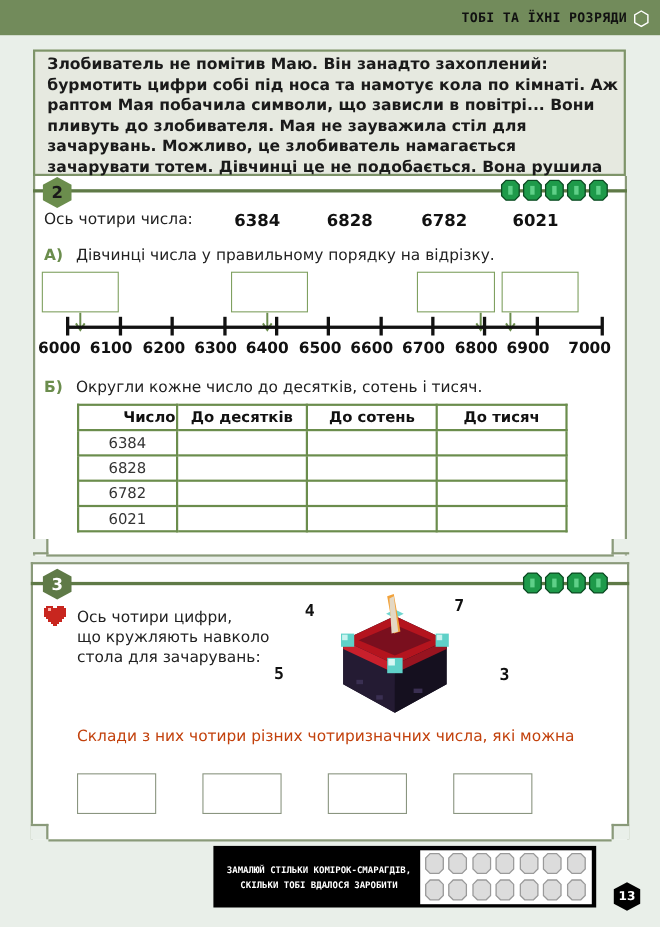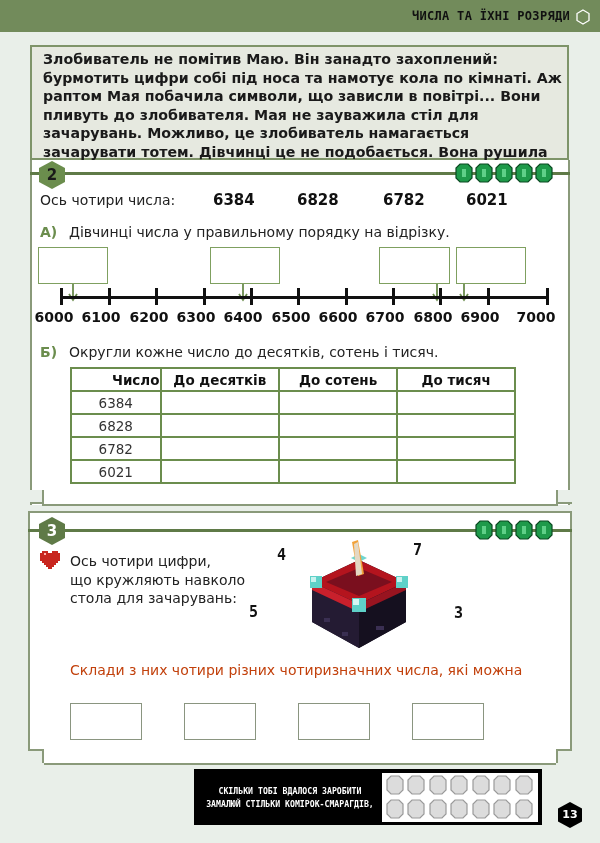--- a/index.html
+++ b/index.html
@@ -44,21 +44,21 @@
   .reward .rtext { position: absolute; left: 4px; top: 16px; width: 184px; text-align: center; color: #fff; font-family: "DejaVu Sans Mono", monospace; font-weight: bold; font-size: 8.2px; line-height: 13px; }
   .reward .grid { position: absolute; left: 188px; top: 4px; width: 156px; height: 49px; background: #fff; display: grid; grid-template-columns: repeat(7, 1fr); padding: 2px 4px; gap: 2px; }
   .reward .cell { width: 18px; height: 20px; }
   .pageno { position: absolute; left: 557px; top: 801px; width: 26px; height: 28px; }
   .pageno span { position: absolute; left: 0; top: 7px; width: 26px; text-align: center; color: #fff; font-weight: bold; font-size: 11px; }
 </style>
 </head>
 <body>
 
 <div class="topbar">
-  <span class="title">ЧИСЛА ТА ЇХНІ РОЗРЯДИ</span>
+  <span class="title">ТОБІ ТА ЇХНІ РОЗРЯДИ</span>
   <svg class="hex" viewBox="0 0 16 16">
       <polygon points="8,1 14,4.5 14,11.5 8,15 2,11.5 2,4.5" fill="none" stroke="#fff" stroke-width="1.3"></polygon>
     </svg>
 </div>
 
 <div class="story">
   <p>Злобиватель не помітив Маю. Він занадто захоплений: бурмотить цифри собі під носа та намотує кола по кімнаті. Аж раптом Мая побачила символи, що зависли в повітрі... Вони пливуть до злобивателя. Мая не зауважила стіл для зачарувань. Можливо, це злобиватель намагається зачарувати тотем. Дівчинці це не подобається. Вона рушила вперед, щоб знищити кафедри та стіл.</p>
 </div>
 
 <div class="sec2"></div>
@@ -263,22 +263,22 @@
   <div>Склади з них чотири різних чотиризначних числа, які можна</div>
 </div>
 
 <div class="abox" style="left:70px;"></div>
 <div class="abox" style="left:184px;"></div>
 <div class="abox" style="left:298px;"></div>
 <div class="abox" style="left:412px;"></div>
 
 <div class="reward">
   <div class="rtext">
+    <div>ЗАМАЛЮЙ СТІЛЬКИ КОМІРОК-СМАРАГДІВ,</div>
     <div>СКІЛЬКИ ТОБІ ВДАЛОСЯ ЗАРОБИТИ</div>
-    <div>ЗАМАЛЮЙ СТІЛЬКИ КОМІРОК-СМАРАГДІВ,</div>
   </div>
   <div class="grid">
     <svg class="cell" viewBox="0 0 18 20">
         <polygon points="5,1 13,1 17,5 17,15 13,19 5,19 1,15 1,5" fill="#dcdcdc" stroke="#9a9a9a" stroke-width="1.2"></polygon>
       </svg>
     <svg class="cell" viewBox="0 0 18 20">
         <polygon points="5,1 13,1 17,5 17,15 13,19 5,19 1,15 1,5" fill="#dcdcdc" stroke="#9a9a9a" stroke-width="1.2"></polygon>
       </svg>
     <svg class="cell" viewBox="0 0 18 20">
         <polygon points="5,1 13,1 17,5 17,15 13,19 5,19 1,15 1,5" fill="#dcdcdc" stroke="#9a9a9a" stroke-width="1.2"></polygon>

